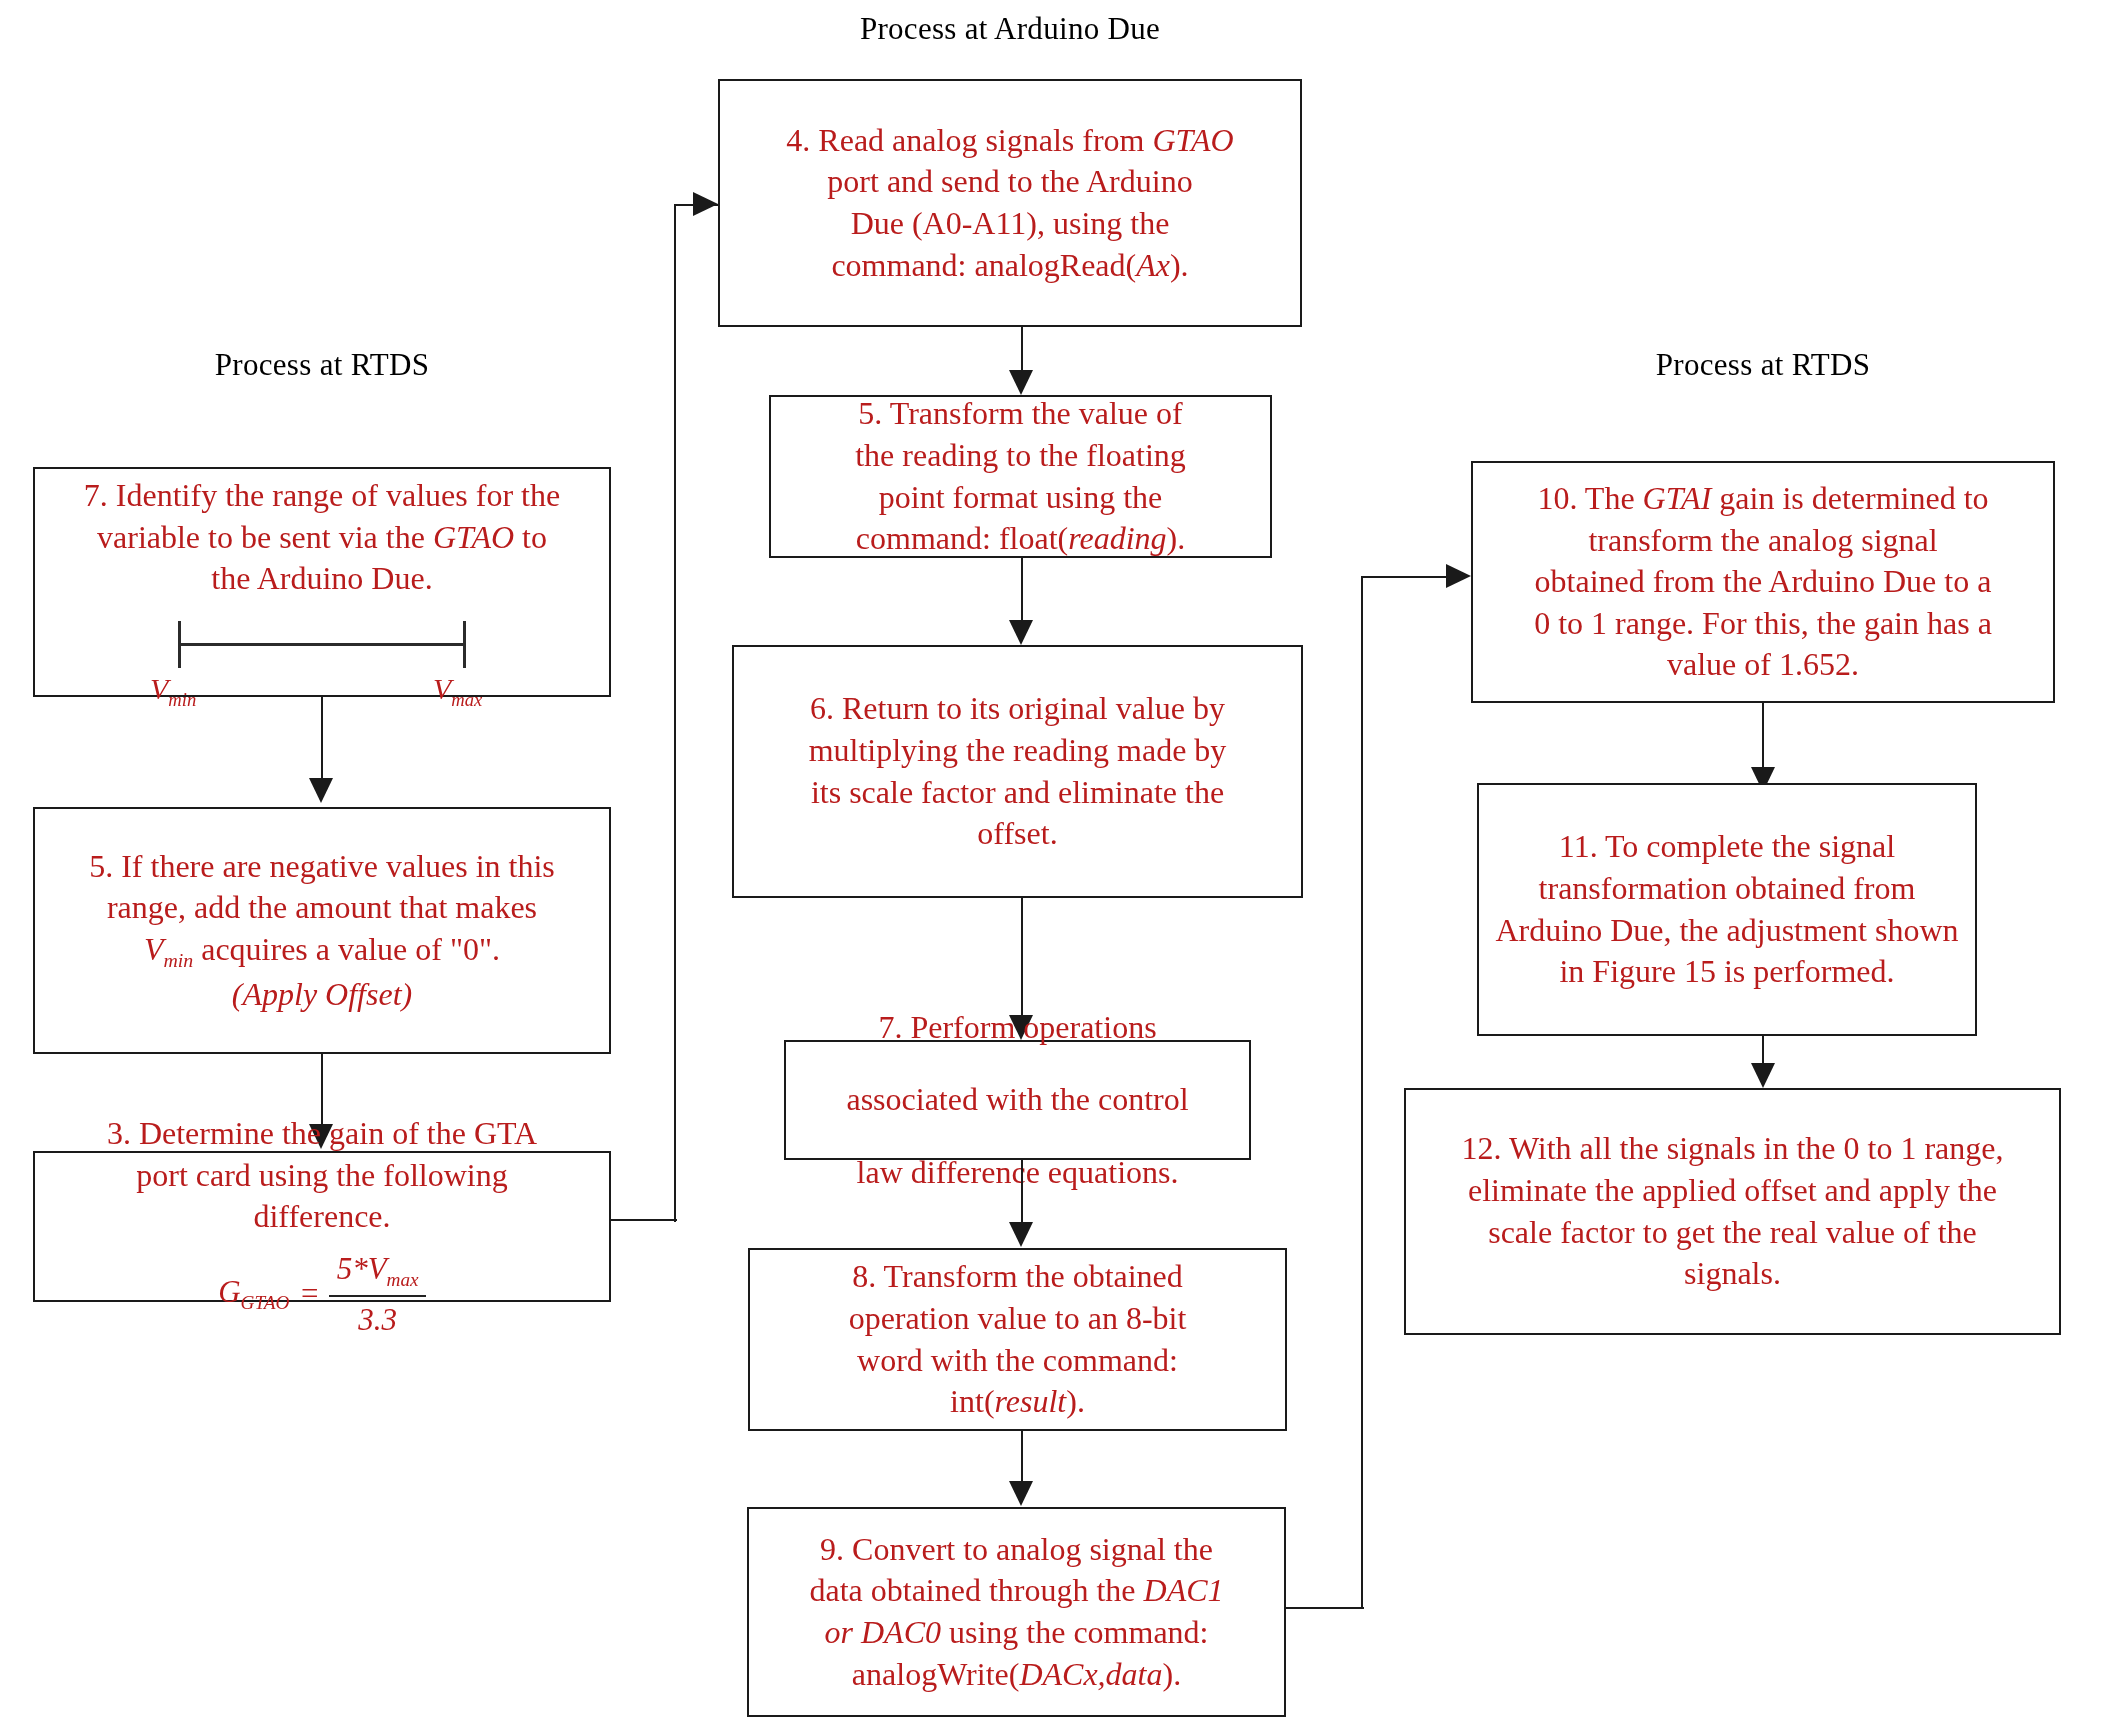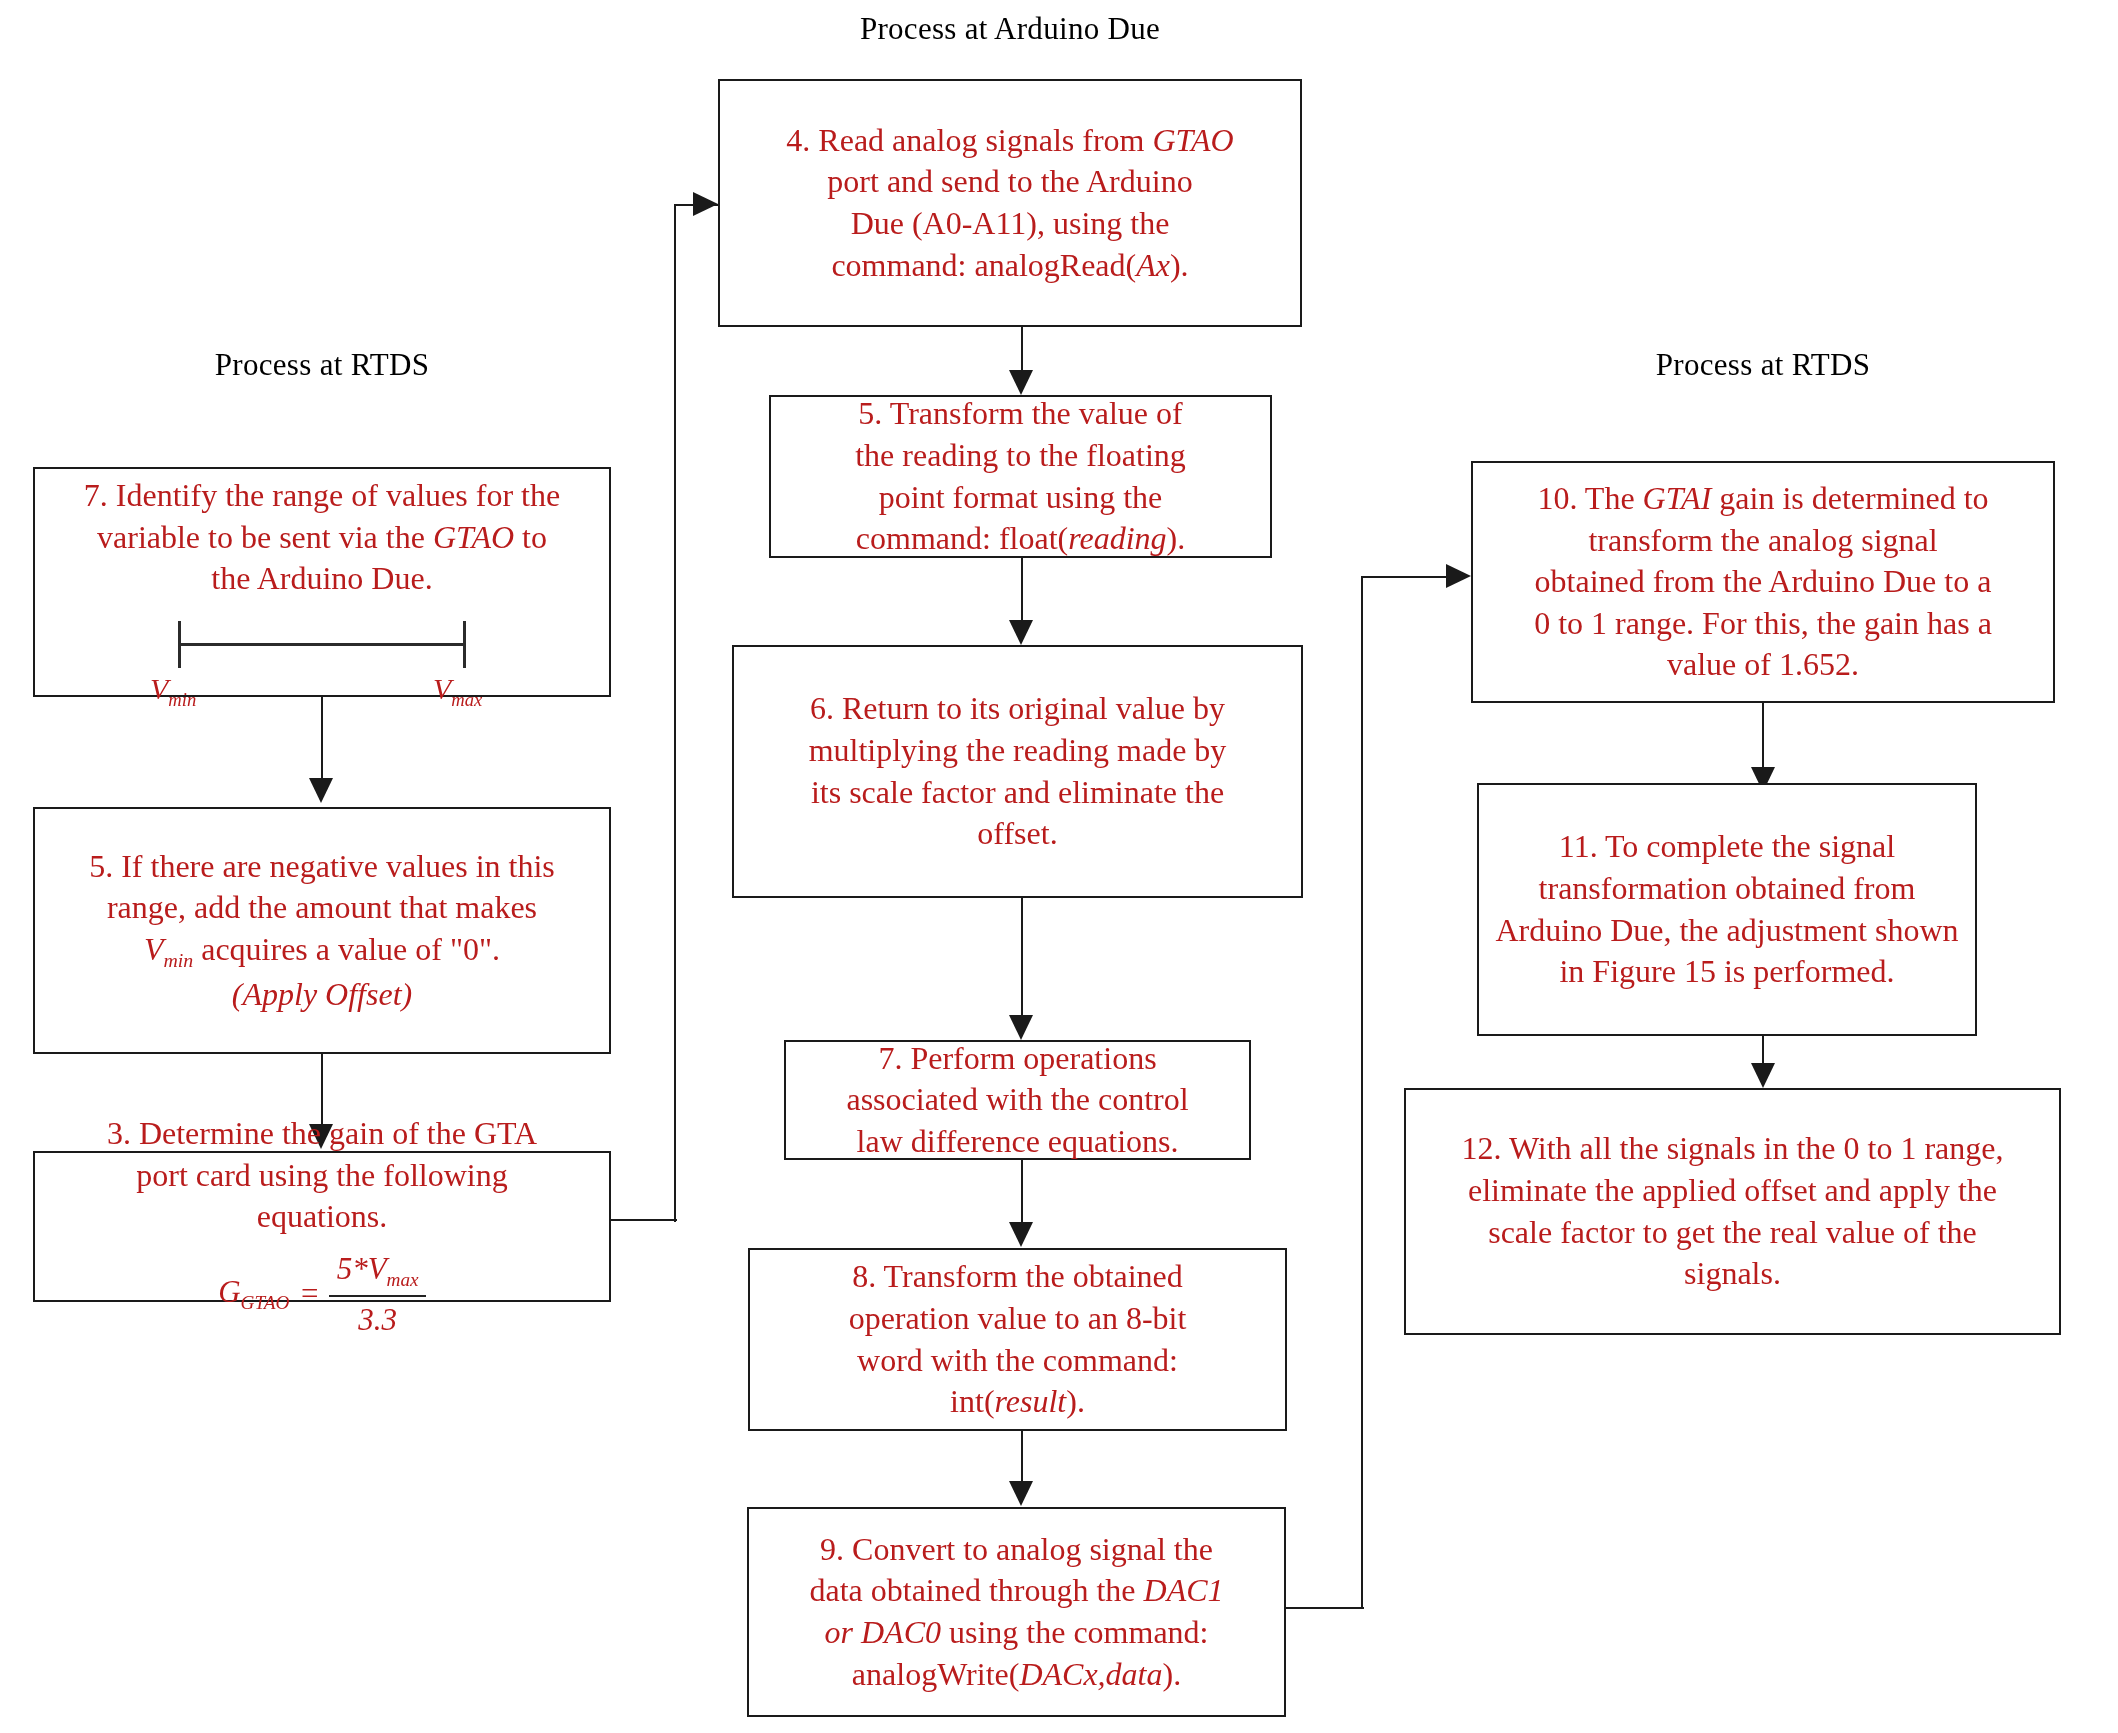--- a/index.html
+++ b/index.html
@@ -164,21 +164,21 @@
     <span class="ptext"><span class="it">V</span><span class="sub it">min</span><span> acquires a value of "0".</span></span>
     <span class="ptext it">(Apply Offset)</span>
   </div>
 
   <div class="vline" style="left:321px; top:1054px; height:73px;"></div>
   <div class="arrow-down" style="left:309px; top:1124px;"></div>
 
   <div class="box" style="left:33px; top:1151px; width:578px; height:151px;">
     <span class="ptext">3. Determine the gain of the GTA</span>
     <span class="ptext">port card using the following</span>
-    <span class="ptext">equations.</span>
+    <span class="ptext">difference.</span>
     <div class="eqwrap">
       <span class="eq-lhs"><span>G</span><span class="sub">GTAO</span></span>
       <span class="eq-eq">=</span>
       <span class="frac">
         <span class="num"><span>5*V</span><span class="sub">max</span></span>
         <span class="den">3.3</span>
       </span>
     </div>
   </div>
 
@@ -210,21 +210,21 @@
   <div class="box" style="left:732px; top:645px; width:571px; height:253px;">
     <span class="ptext">6. Return to its original value by</span>
     <span class="ptext">multiplying the reading made by</span>
     <span class="ptext">its scale factor and eliminate the</span>
     <span class="ptext">offset.</span>
   </div>
 
   <div class="vline" style="left:1021px; top:898px; height:120px;"></div>
   <div class="arrow-down" style="left:1009px; top:1015px;"></div>
 
-  <div class="box" style="left:784px; top:1040px; width:467px; height:120px;">
+  <div class="box" style="left:784px; top:1040px; width:467px; height:120px;gap:31px;">
     <span class="ptext">7. Perform operations</span>
     <span class="ptext">associated with the control</span>
     <span class="ptext">law difference equations.</span>
   </div>
 
   <div class="vline" style="left:1021px; top:1160px; height:65px;"></div>
   <div class="arrow-down" style="left:1009px; top:1222px;"></div>
 
   <div class="box" style="left:748px; top:1248px; width:539px; height:183px;">
     <span class="ptext">8. Transform the obtained</span>

